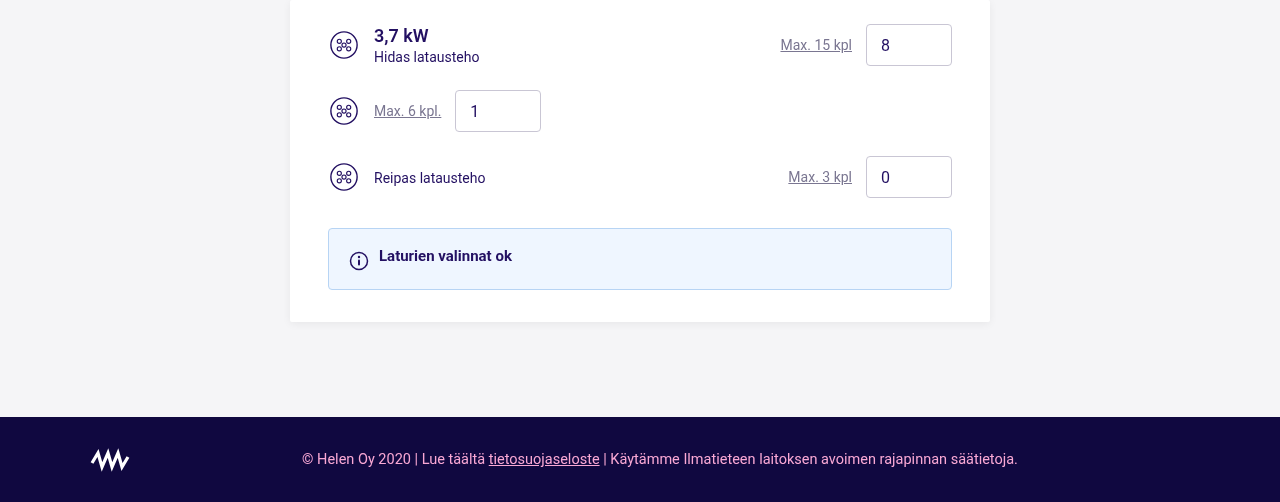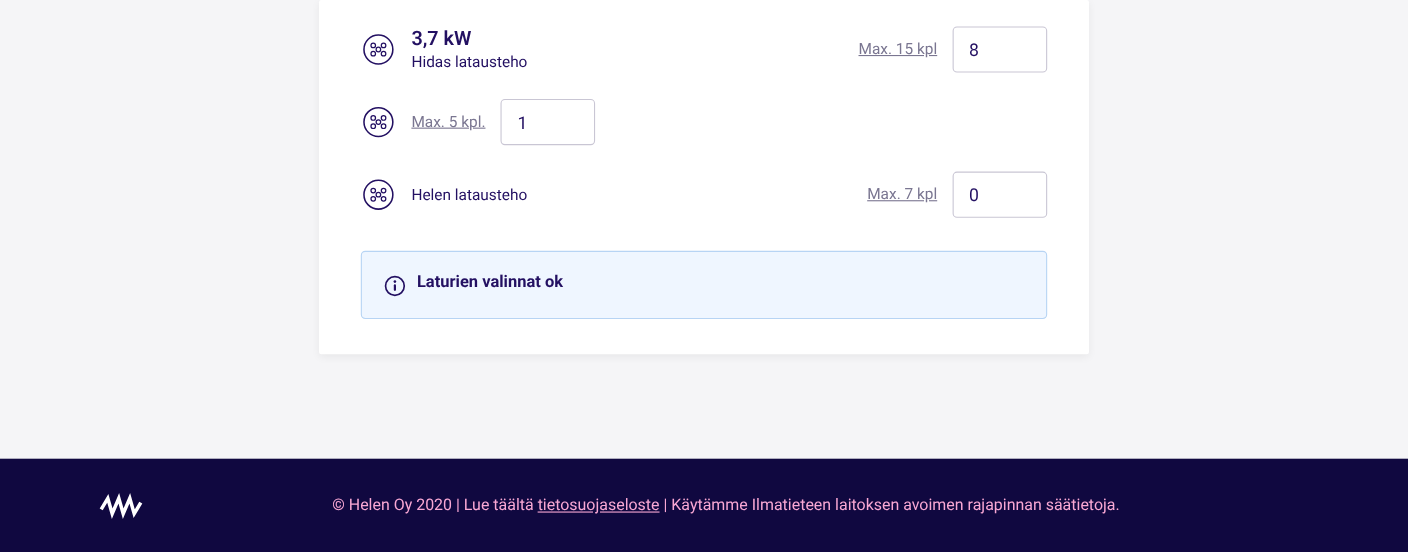--- a/index.html
+++ b/index.html
@@ -72,21 +72,21 @@
     font-family:inherit;
     outline:none;
   }
   .info-box{
     margin-top:18px;
     border:1px solid var(--info-border);
     background:var(--info-bg);
     border-radius:4px;
     padding:18px 20px;
     display:flex;
-    align-items:center;
+    align-items:flex-end;
   }
   .info-icon{
     width:20px;height:20px;
     margin-right:10px;
     flex-shrink:0;
     margin-top:1px;
   }
   .info-content{flex:1;}
   .info-title{
     font-weight:700;
@@ -150,39 +150,39 @@
     <span class="icon-wrap">
       <svg viewBox="0 0 32 32" width="30" height="30">
         <circle cx="16" cy="16" r="14" fill="none" stroke="#231062" stroke-width="1.5"></circle>
         <circle cx="11" cy="12" r="2.2" fill="none" stroke="#231062" stroke-width="1.2"></circle>
         <circle cx="21" cy="12" r="2.2" fill="none" stroke="#231062" stroke-width="1.2"></circle>
         <circle cx="16" cy="16" r="2.2" fill="none" stroke="#231062" stroke-width="1.2"></circle>
         <circle cx="11" cy="20" r="2.2" fill="none" stroke="#231062" stroke-width="1.2"></circle>
         <circle cx="21" cy="20" r="2.2" fill="none" stroke="#231062" stroke-width="1.2"></circle>
       </svg>
     </span>
-    <span class="max">Max. 5 kpl.</span>
+    <span class="max">Max. 6 kpl.</span>
     <input class="qty" type="text" value="1" style="">
   </div>
 
   <div class="row">
     <span class="icon-wrap">
       <svg viewBox="0 0 32 32" width="30" height="30">
         <circle cx="16" cy="16" r="14" fill="none" stroke="#231062" stroke-width="1.5"></circle>
         <circle cx="11" cy="12" r="2.2" fill="none" stroke="#231062" stroke-width="1.2"></circle>
         <circle cx="21" cy="12" r="2.2" fill="none" stroke="#231062" stroke-width="1.2"></circle>
         <circle cx="16" cy="16" r="2.2" fill="none" stroke="#231062" stroke-width="1.2"></circle>
         <circle cx="11" cy="20" r="2.2" fill="none" stroke="#231062" stroke-width="1.2"></circle>
         <circle cx="21" cy="20" r="2.2" fill="none" stroke="#231062" stroke-width="1.2"></circle>
       </svg>
     </span>
     <div class="labels">
-      <div class="sub">Helen latausteho</div>
+      <div class="sub">Reipas latausteho</div>
     </div>
-    <span class="max">Max. 7 kpl</span>
+    <span class="max">Max. 3 kpl</span>
     <input class="qty" type="text" value="0" style="">
   </div>
 
   <div class="info-box">
     <span class="info-icon">
       <svg viewBox="0 0 20 20" width="20" height="20">
         <circle cx="10" cy="10" r="8.5" fill="none" stroke="#231062" stroke-width="1.5"></circle>
         <circle cx="10" cy="6" r="1.2" fill="#231062"></circle>
         <rect x="9" y="8.5" width="2" height="6" rx="1" fill="#231062"></rect>
       </svg>

